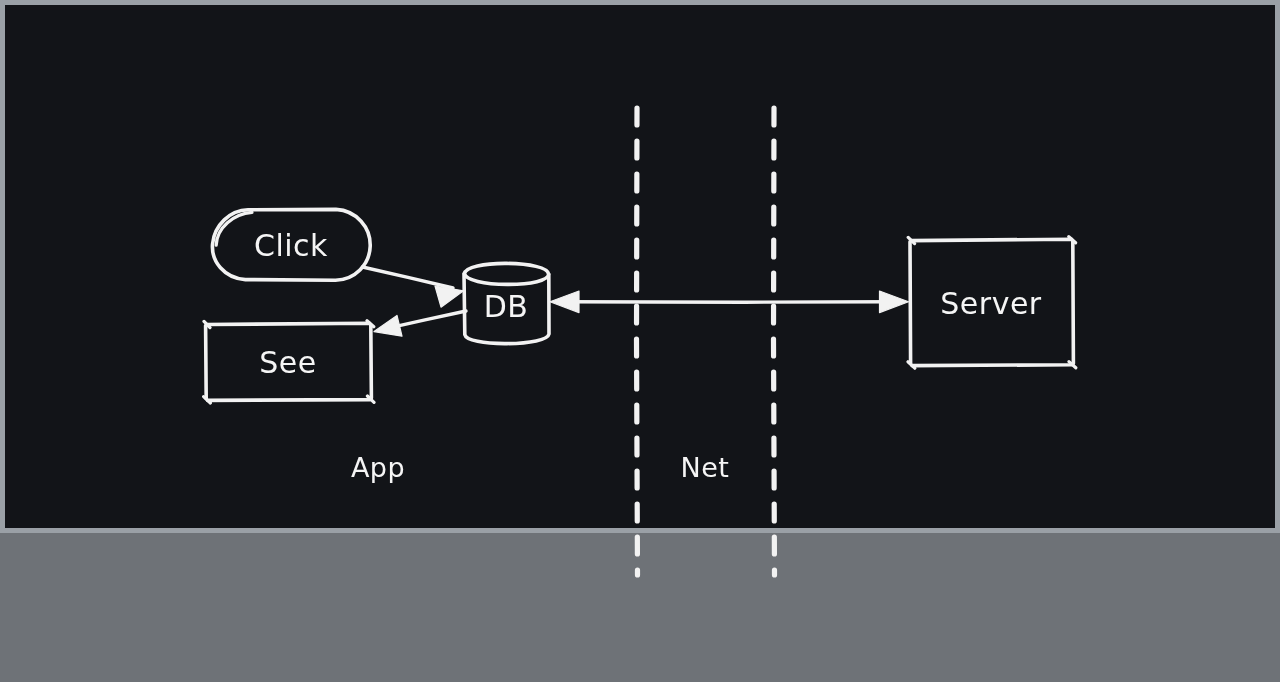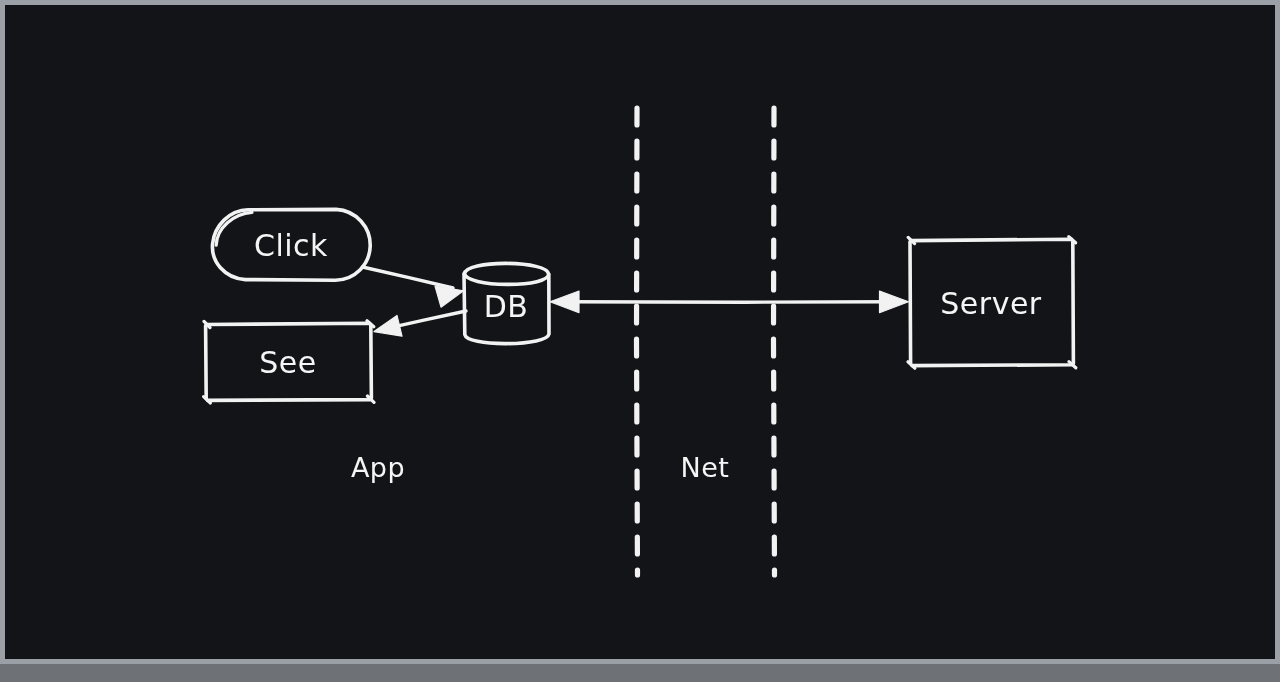--- a/index.html
+++ b/index.html
@@ -12,21 +12,21 @@
     width: 1280px;
     height: 682px;
     overflow: hidden;
     font-family: "DejaVu Sans", sans-serif;
   }
   #canvas-frame {
     position: absolute;
     left: 0;
     top: 0;
     width: 1280px;
-    height: 664px;
+    height: 533px;
     box-sizing: border-box;
     border: 5px solid #9aa0a6;
     background: #121418;
   }
   #diagram-svg {
     position: absolute;
     left: 0;
     top: 0;
     width: 1280px;
     height: 682px;

